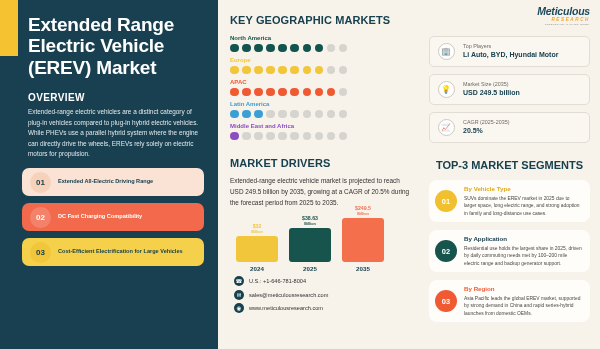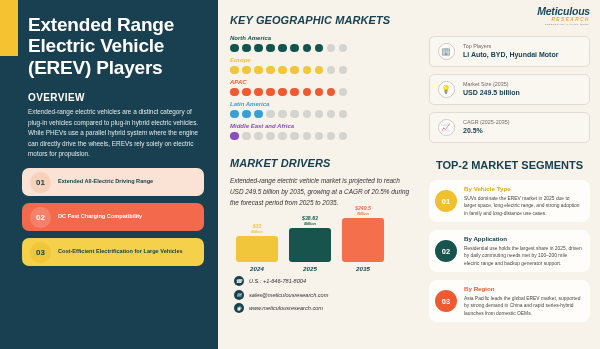--- a/index.html
+++ b/index.html
@@ -25,21 +25,21 @@
           font-size:8px; font-weight:bold; flex:0 0 21px; }
   .d1 .dnum { background:#f7d2bb; color:#17414f; }
   .d2 .dnum { background:#f4826a; color:#ffffff; }
   .d3 .dnum { background:#f2c63a; color:#17414f; }
   .dtext { font-size:5.6px; font-weight:bold; line-height:1.4; padding:0 7px 0 7px; }
   .d1 .dtext { color:#17414f; }
   .d2 .dtext { color:#ffffff; }
   .d3 .dtext { color:#17414f; }
 
   
-  .middle { width:205px; flex:0 0 205px; padding:14px 8px 0 12px; position:relative;font-style:italic; }
+  .middle { width:205px; flex:0 0 205px; padding:14px 8px 0 12px; position:relative; }
   .sec-title { color:#17414f; font-size:11px; font-weight:bold; letter-spacing:0.1px; }
 
   .geo { margin-top:9px; display:flex; flex-direction:column; gap:5px; }
   .geo-row-label { font-size:6px; font-weight:bold; margin-bottom:2.5px; }
   .dots { display:flex; gap:3.6px; }
   .dot { width:8.5px; height:8.5px; border-radius:50%; background:#d6d4cf; }
 
   .mo { margin-top:17px; }
   .mo-body { margin-top:6px; color:#333030; font-size:6.4px; line-height:1.72; }
 
@@ -87,21 +87,21 @@
   .s3 .seg-h { color:#f05a32; }
   .seg-b { font-size:4.9px; color:#4a4744; line-height:1.52; margin-top:1.5px; }
 </style>
 </head>
 <body>
 
 <div class="page">
 
   <div class="left">
     <div class="yellow-tab"></div>
-    <div class="title">Extended Range Electric Vehicle (EREV) Players</div>
+    <div class="title">Extended Range Electric Vehicle (EREV) Market</div>
     <div class="drivers-head">OVERVIEW</div>
     <div class="drivers-body">Extended-range electric vehicles are a distinct category of plug-in vehicles compared to plug-in hybrid electric vehicles. While PHEVs use a parallel hybrid system where the engine can directly drive the wheels, EREVs rely solely on electric motors for propulsion.</div>
     <div class="driver-list">
       <div class="driver d1">
         <div class="dnum">01</div>
         <div class="dtext">Extended All-Electric Driving Range</div>
       </div>
       <div class="driver d2">
         <div class="dnum">02</div>
         <div class="dtext">DC Fast Charging Compatibility</div>
@@ -258,21 +258,21 @@
         </div>
         <div class="stat-card">
           <div class="stat-ico">📈</div>
           <div>
             <div class="stat-label">CAGR (2025-2035)</div>
             <div class="stat-value">20.5%</div>
           </div>
         </div>
       </div>
 
-    <div class="seg-title">TOP-2 MARKET SEGMENTS</div>
+    <div class="seg-title">TOP-3 MARKET SEGMENTS</div>
     <div class="segments" id="segment-list">
         <div class="segment s1">
           <div class="seg-num">01</div>
           <div>
             <div class="seg-h">By Vehicle Type</div>
             <div class="seg-b">SUVs dominate the EREV market in 2025 due to larger space, long electric range, and strong adoption in family and long-distance use cases.</div>
           </div>
         </div>
         <div class="segment s2">
           <div class="seg-num">02</div>

